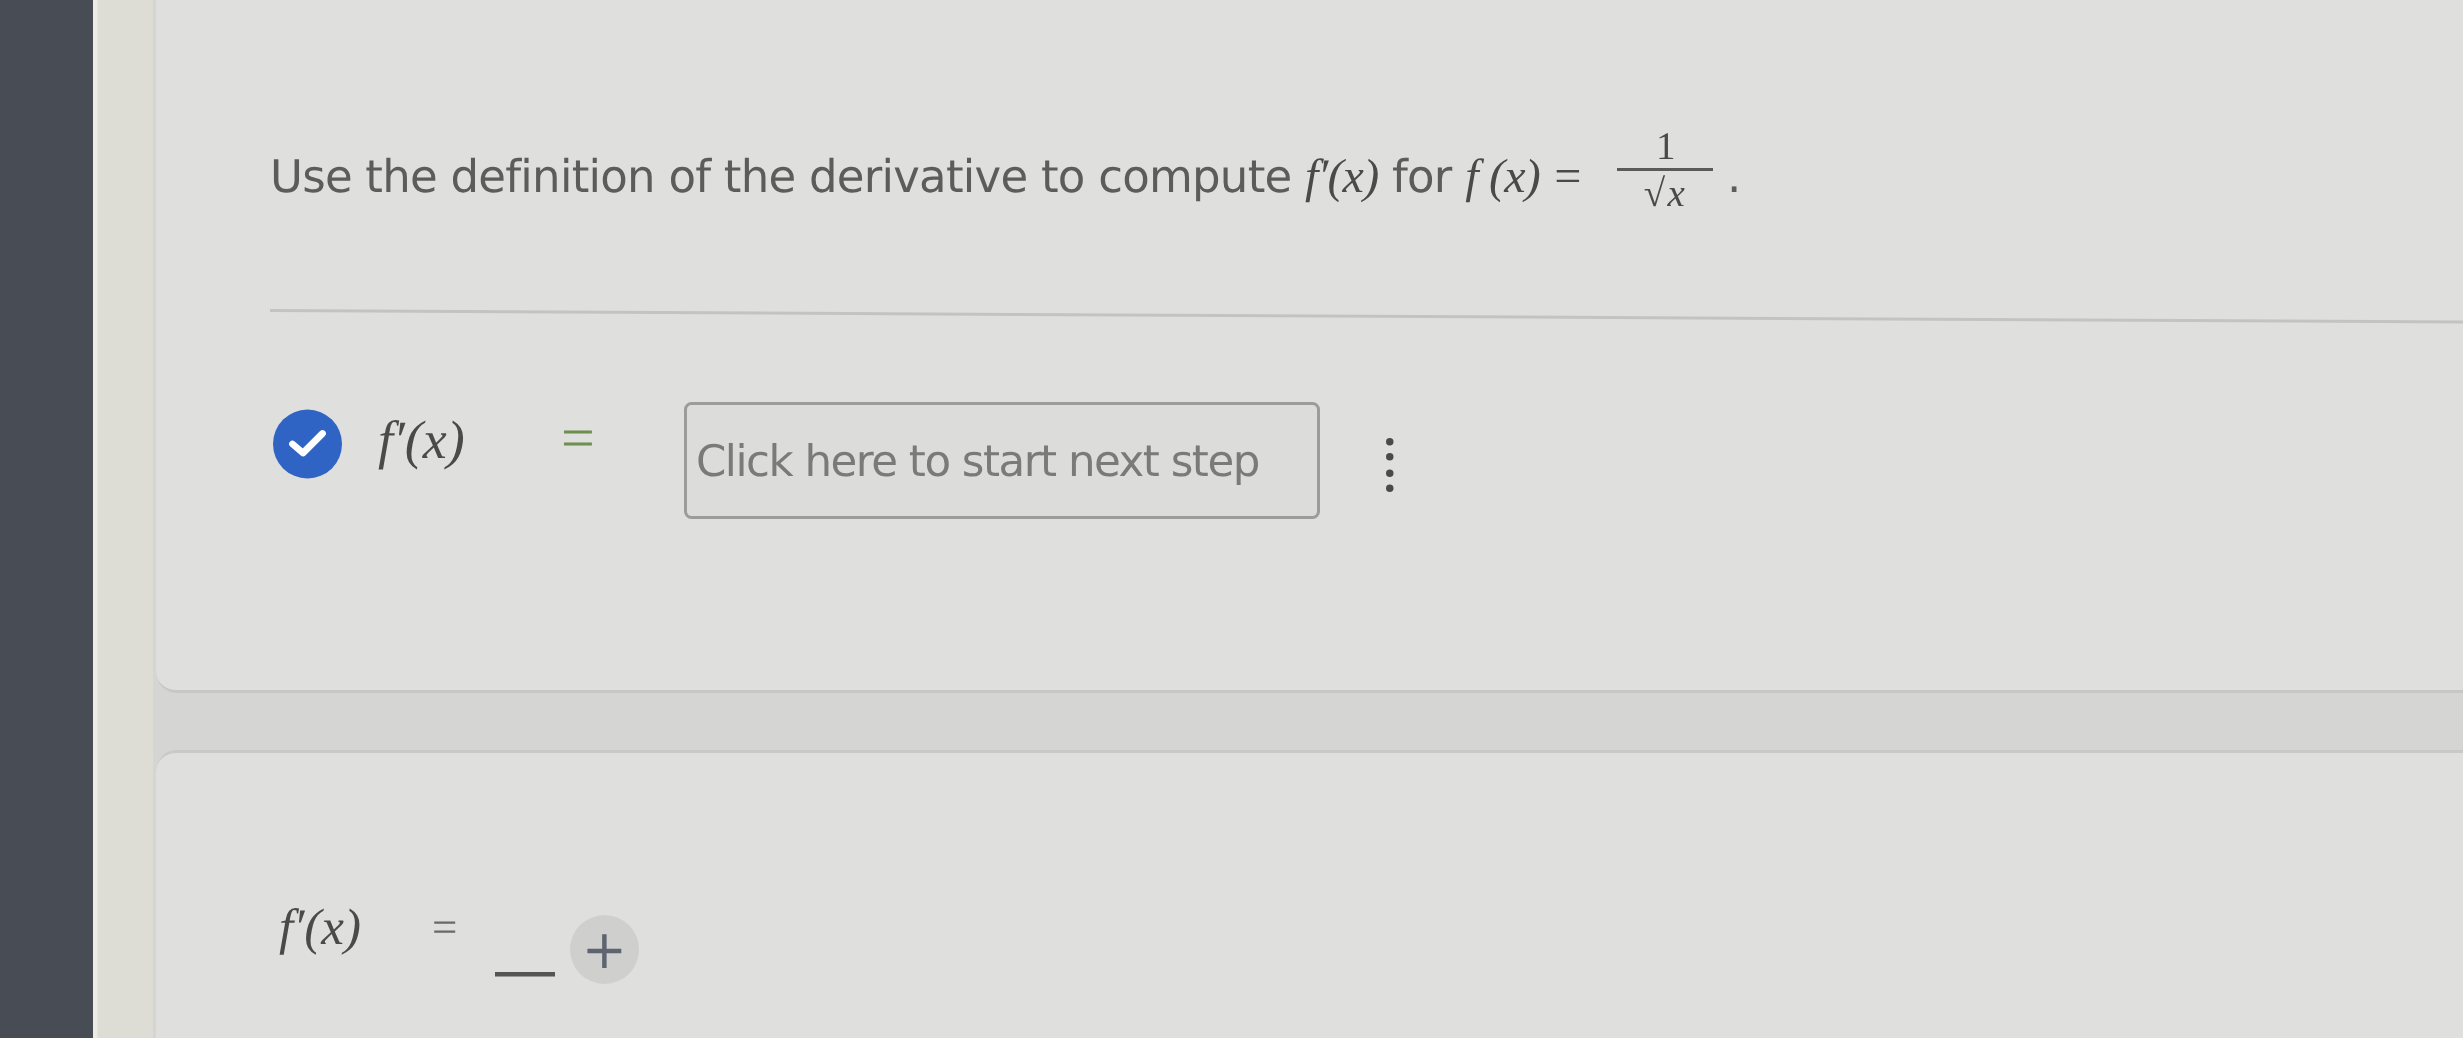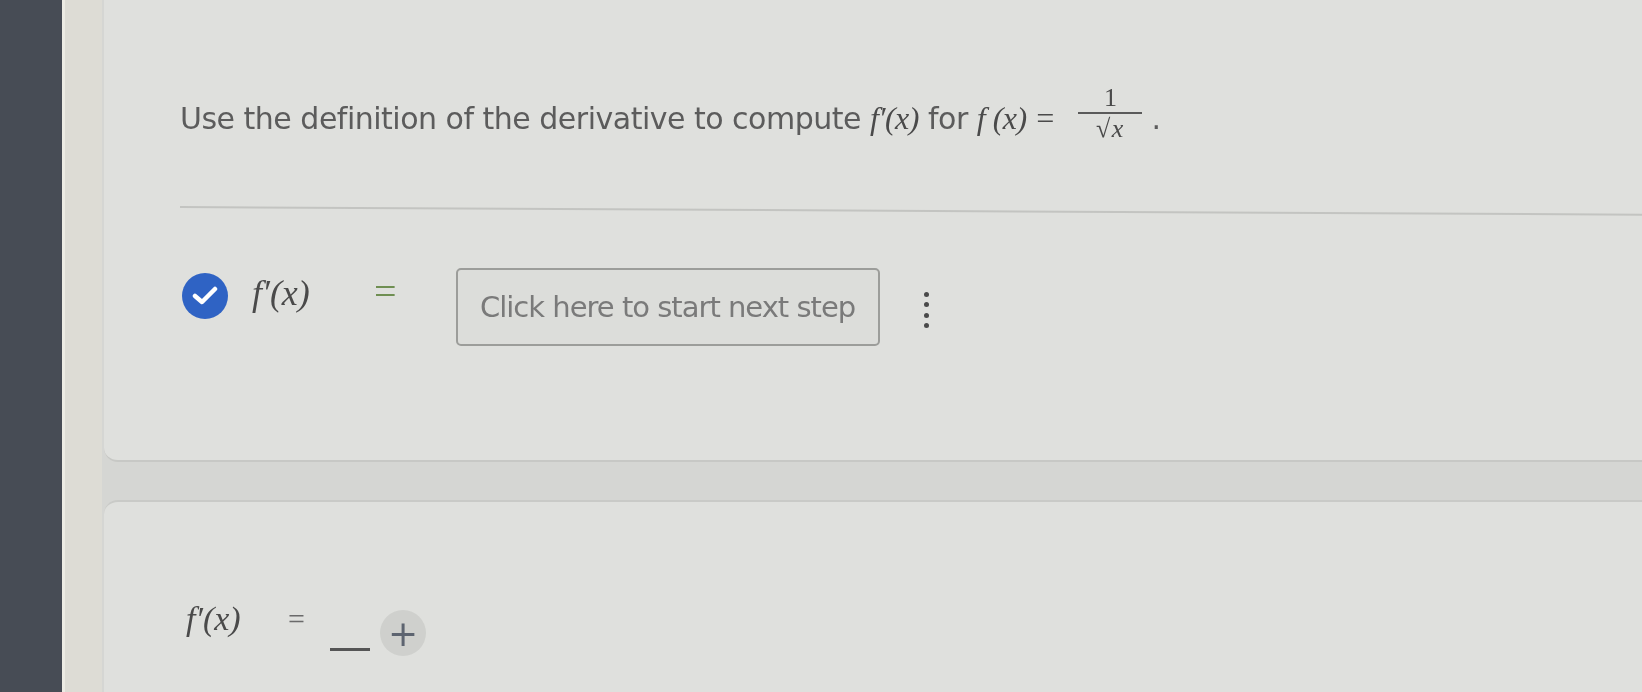--- a/index.html
+++ b/index.html
@@ -60,21 +60,21 @@
   }
   .step-eq {
     position:absolute; left:374px; top:268px; font-size:40px; color:#6f8f52;
     font-family:"Liberation Serif", serif;
   }
   .next-step-input {
     position:absolute; left:456px; top:268px; width:424px; height:78px;
     border:2px solid #9c9d9a; border-radius:5px; background:#dcddda;
     box-sizing:border-box;
     font-family:"DejaVu Sans", sans-serif; font-size:29px; color:#7a7a7a;
-    display:flex; align-items:center; padding-left:22px; letter-spacing:-1px;
+    display:flex; align-items:center; padding-left:6px; letter-spacing:-1px;
     cursor:text;
   }
   .kebab {
     position:absolute; left:920px; top:292px; width:12px; height:36px;
     display:flex; flex-direction:column; justify-content:space-between; align-items:center;
     cursor:pointer;
   }
   .kebab span { width:5px; height:5px; border-radius:50%; background:#4a4a4a; display:block; }
   .ans-lhs {
     position:absolute; left:186px; top:600px; font-size:34px; color:#4a4a4a;

